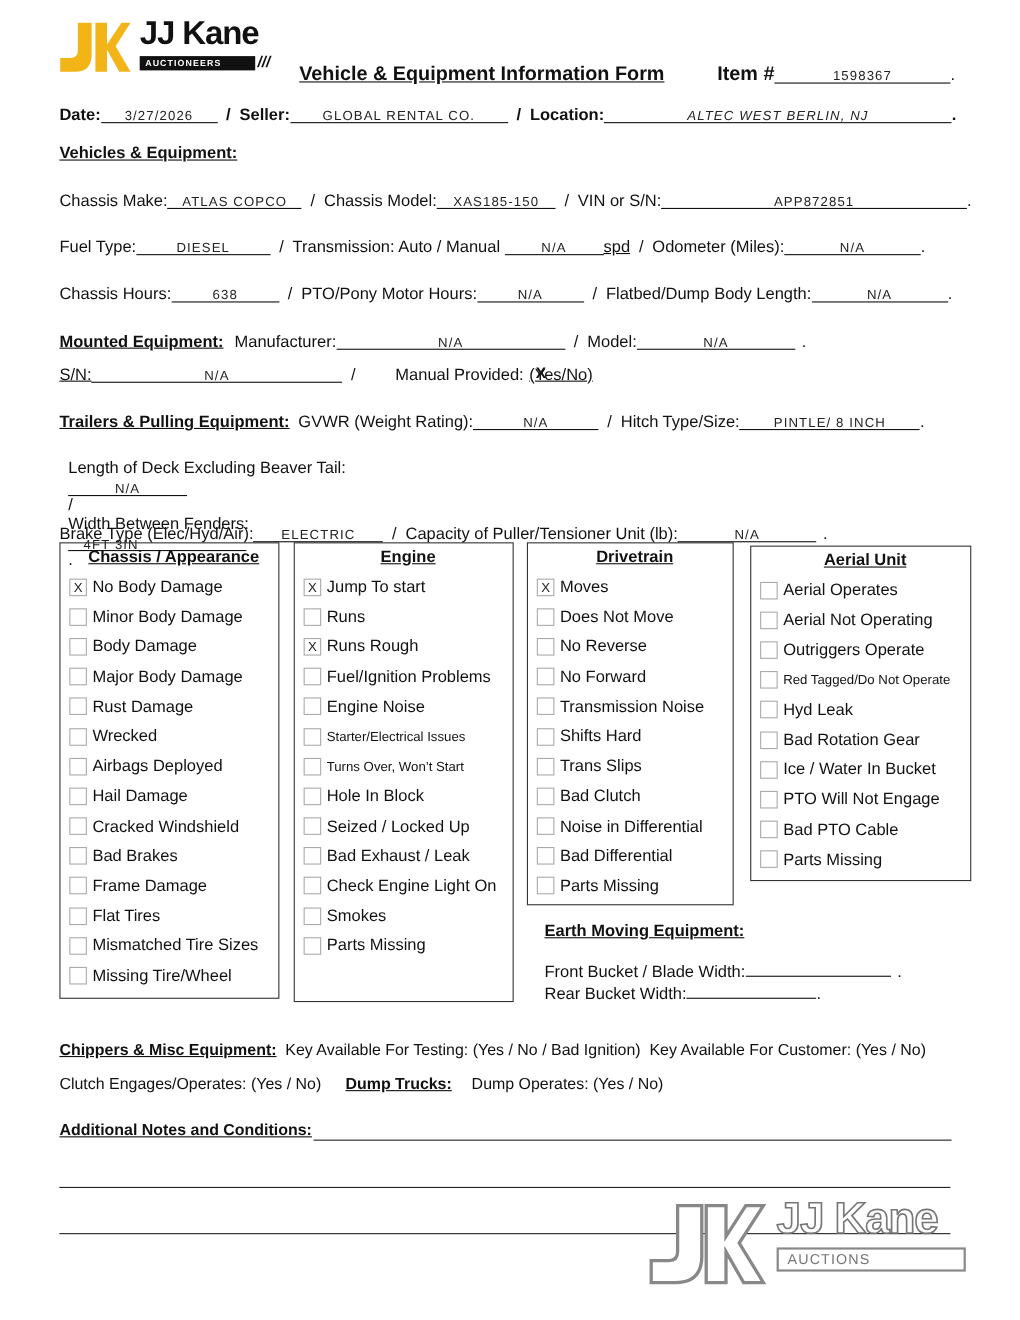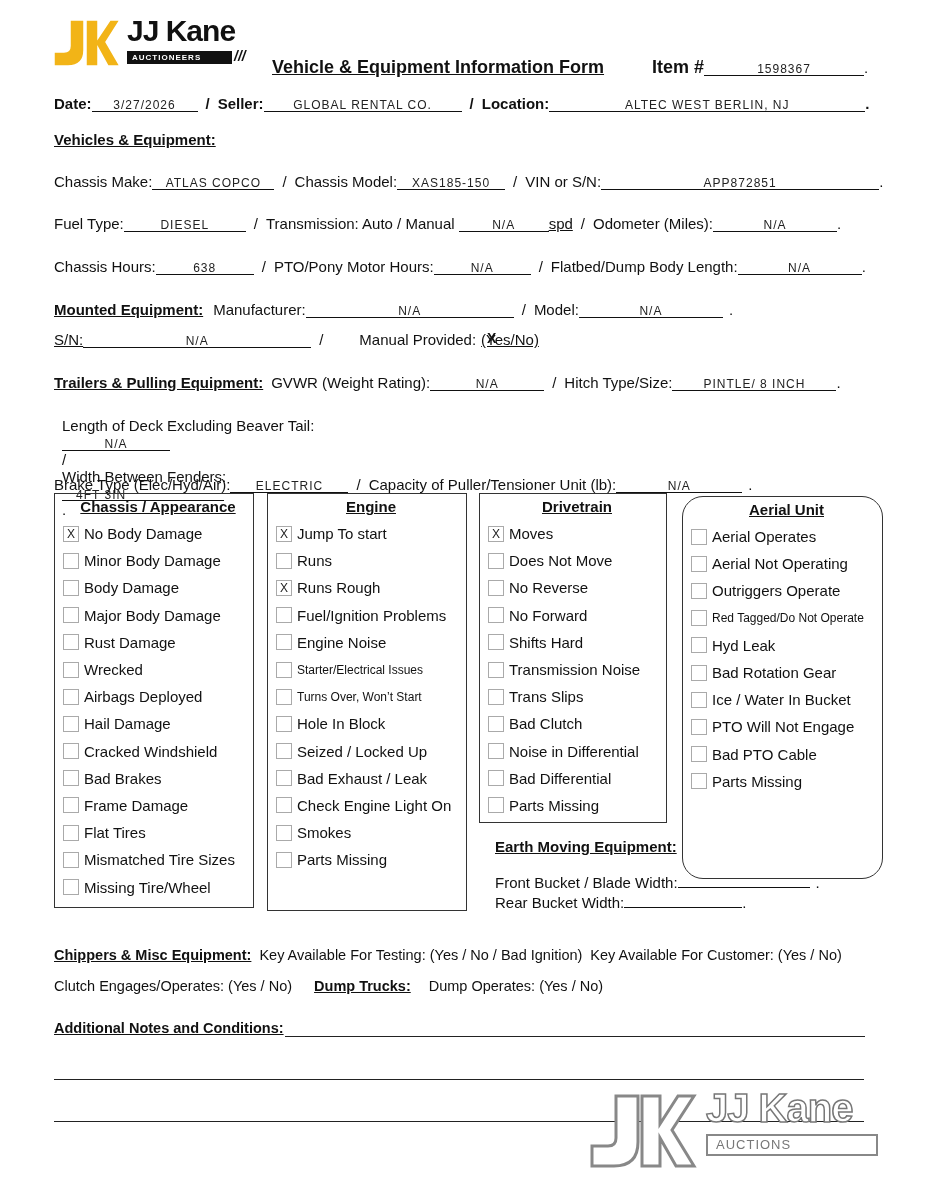--- a/index.html
+++ b/index.html
@@ -61,21 +61,21 @@
 </div>
 
 <div class="line bold" style="top:95px;">
   <span>Date:</span>
   <span class="field" style="width:106px;font-weight:normal;">3/27/2026</span>
   <span class="sep">/</span>
   <span>Seller:</span>
   <span class="field" style="width:198px;font-weight:normal;">GLOBAL RENTAL CO.</span>
   <span class="sep">/</span>
   <span>Location:</span>
-  <span class="field" style="width:316px;font-weight:normal;">ALTEC WEST BERLIN, NJ</span>
+  <span class="field" style="width:316px;font-weight:normal;font-style:italic;">ALTEC WEST BERLIN, NJ</span>
   <span>.</span>
 </div>
 
 <div class="abs lbl bold ul" style="left:54px;top:131px;">Vehicles &amp; Equipment:</div>
 
 <div class="line" style="top:173px;">
   <span>Chassis Make:</span>
   <span class="field" style="width:122px;">ATLAS COPCO</span>
   <span class="sep">/</span>
   <span>Chassis Model:</span>
@@ -284,48 +284,48 @@
     <div class="item">
       <span class="cb"></span>
       <span>No Reverse</span>
     </div>
     <div class="item">
       <span class="cb"></span>
       <span>No Forward</span>
     </div>
     <div class="item">
       <span class="cb"></span>
+      <span>Transmission Noise</span>
+    </div>
+    <div class="item">
+      <span class="cb"></span>
       <span>Shifts Hard</span>
     </div>
     <div class="item">
       <span class="cb"></span>
-      <span>Transmission Noise</span>
-    </div>
-    <div class="item">
-      <span class="cb"></span>
       <span>Trans Slips</span>
     </div>
     <div class="item">
       <span class="cb"></span>
       <span>Bad Clutch</span>
     </div>
     <div class="item">
       <span class="cb"></span>
       <span>Noise in Differential</span>
     </div>
     <div class="item">
       <span class="cb"></span>
       <span>Bad Differential</span>
     </div>
     <div class="item">
       <span class="cb"></span>
       <span>Parts Missing</span>
     </div>
   </div>
-<div class="box" style="left:682px;top:496px;width:201px;height:383px;border-radius:21px;">
+<div class="box" style="left:682px;top:496px;width:201px;height:305px;">
     <h3>Aerial Unit</h3>
     <div class="item">
       <span class="cb"></span>
       <span>Aerial Operates</span>
     </div>
     <div class="item">
       <span class="cb"></span>
       <span>Aerial Not Operating</span>
     </div>
     <div class="item">

